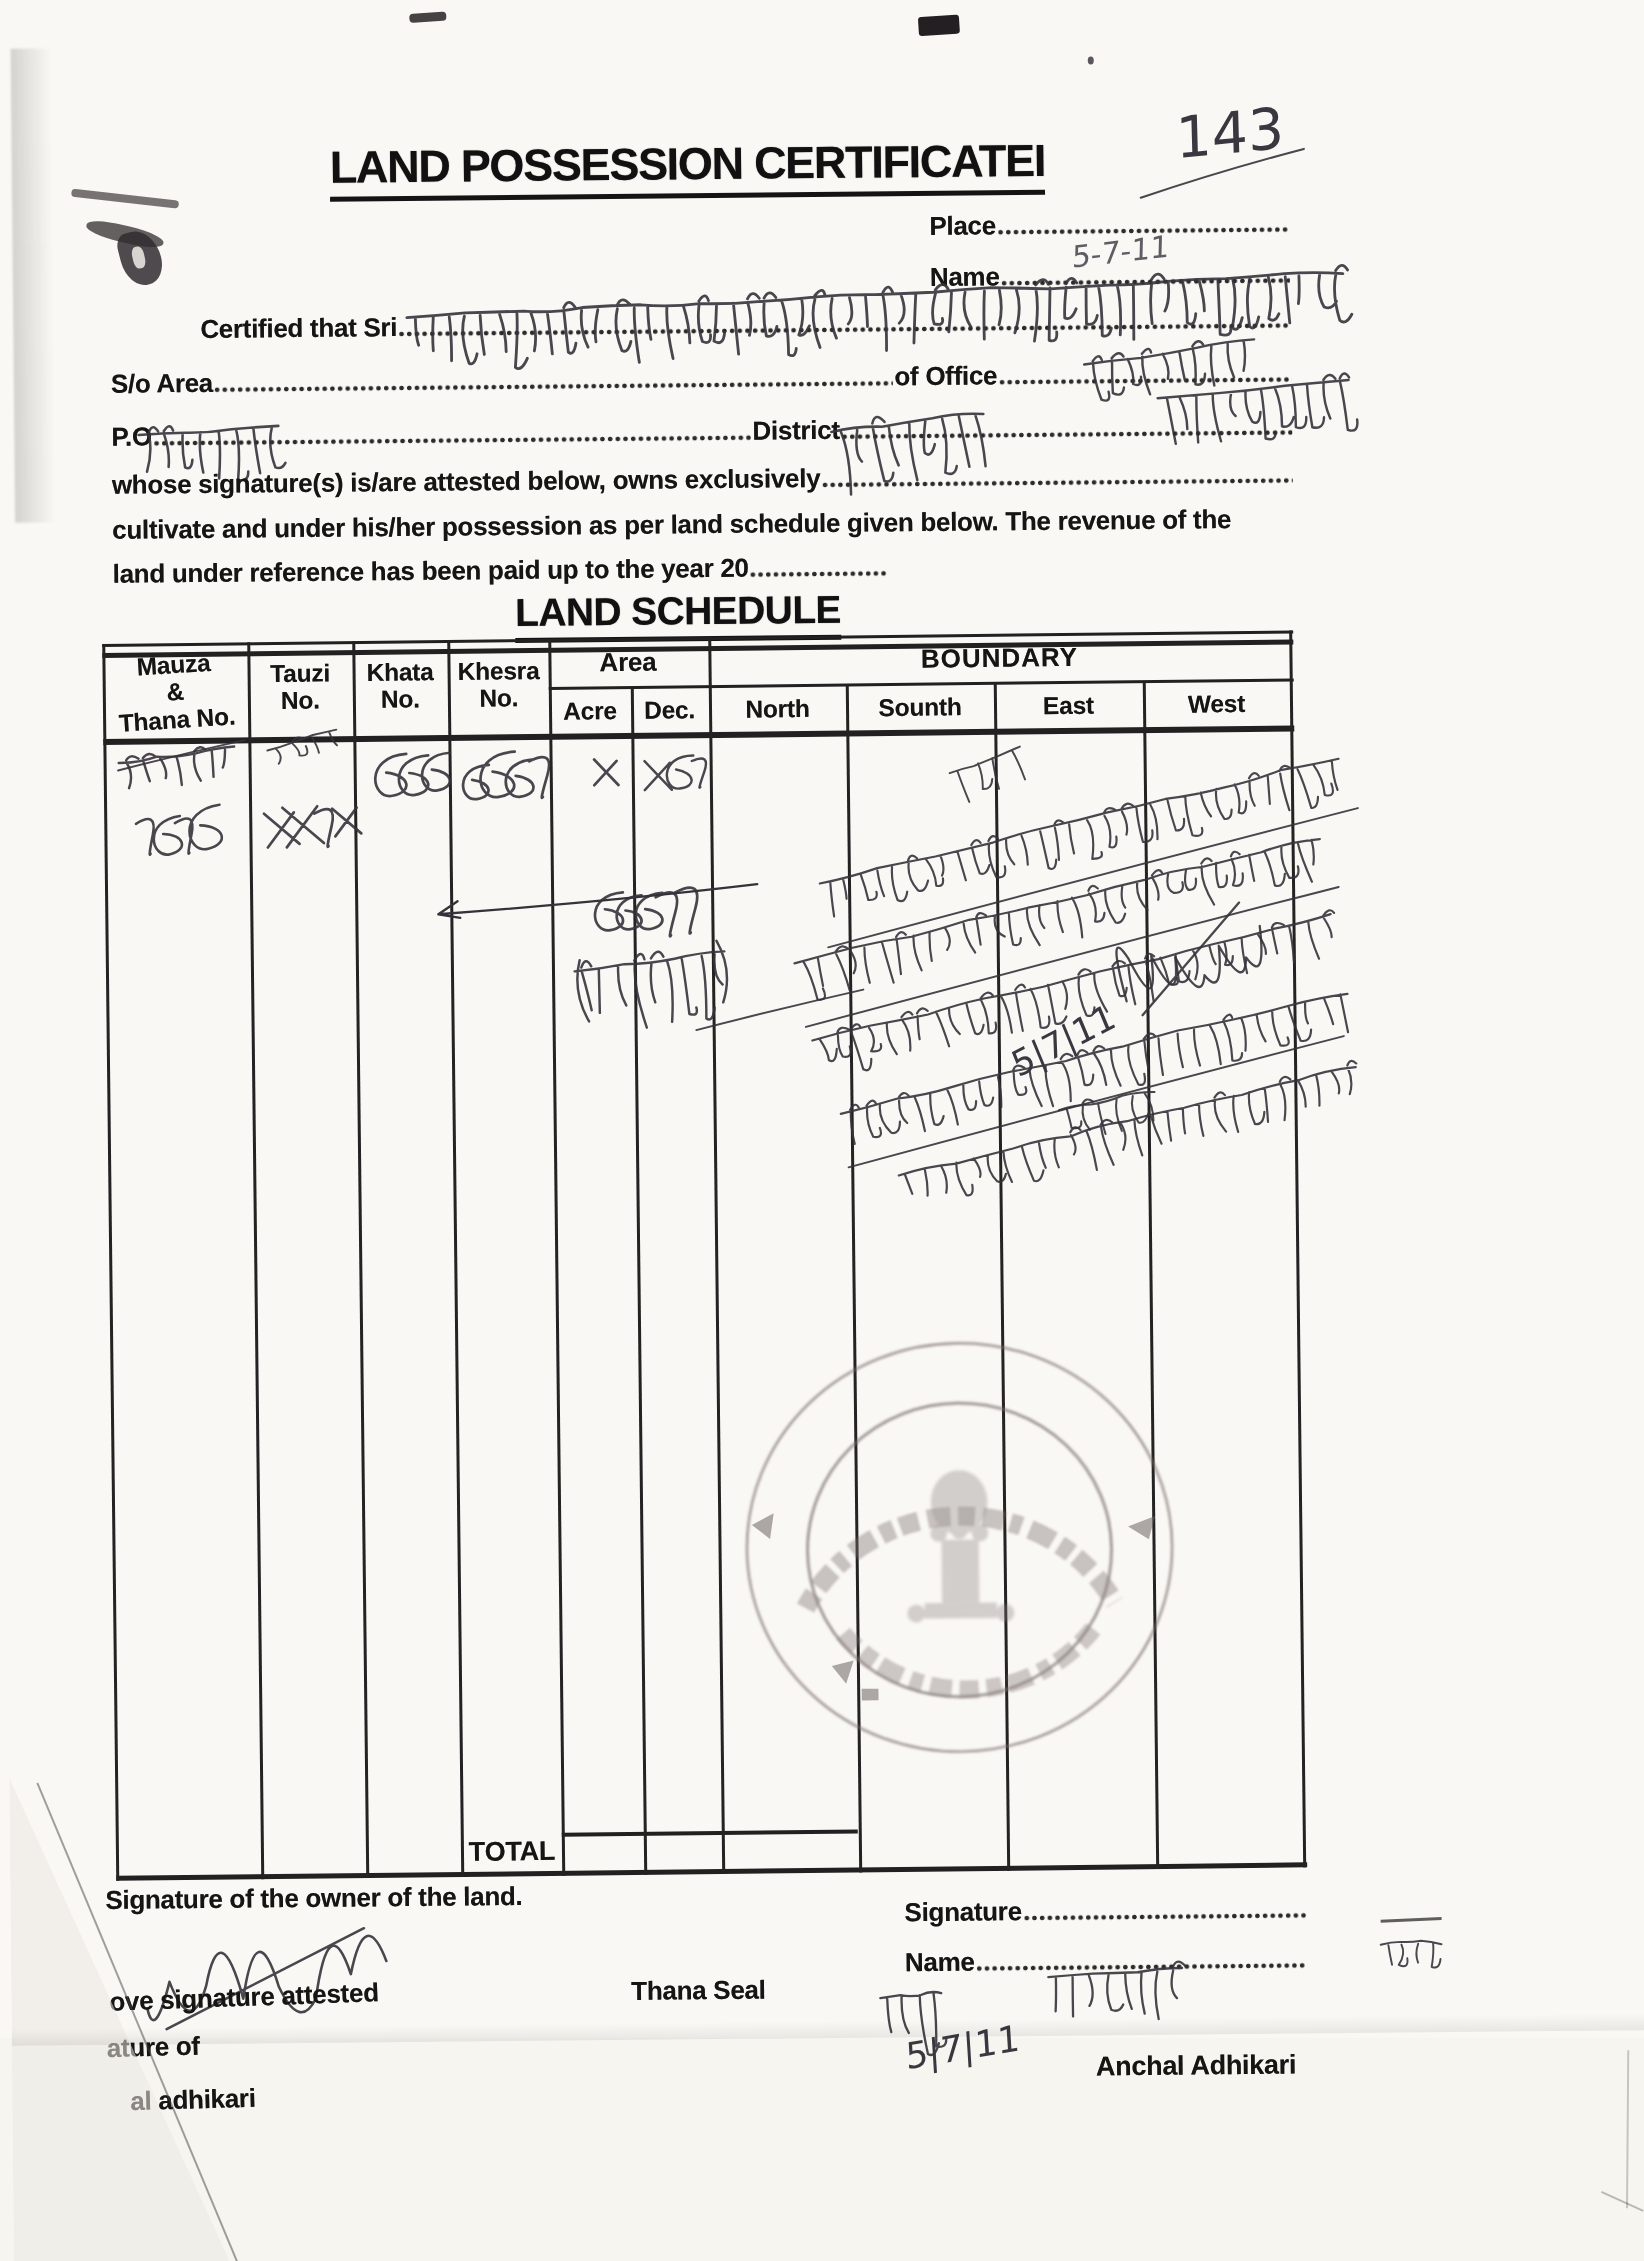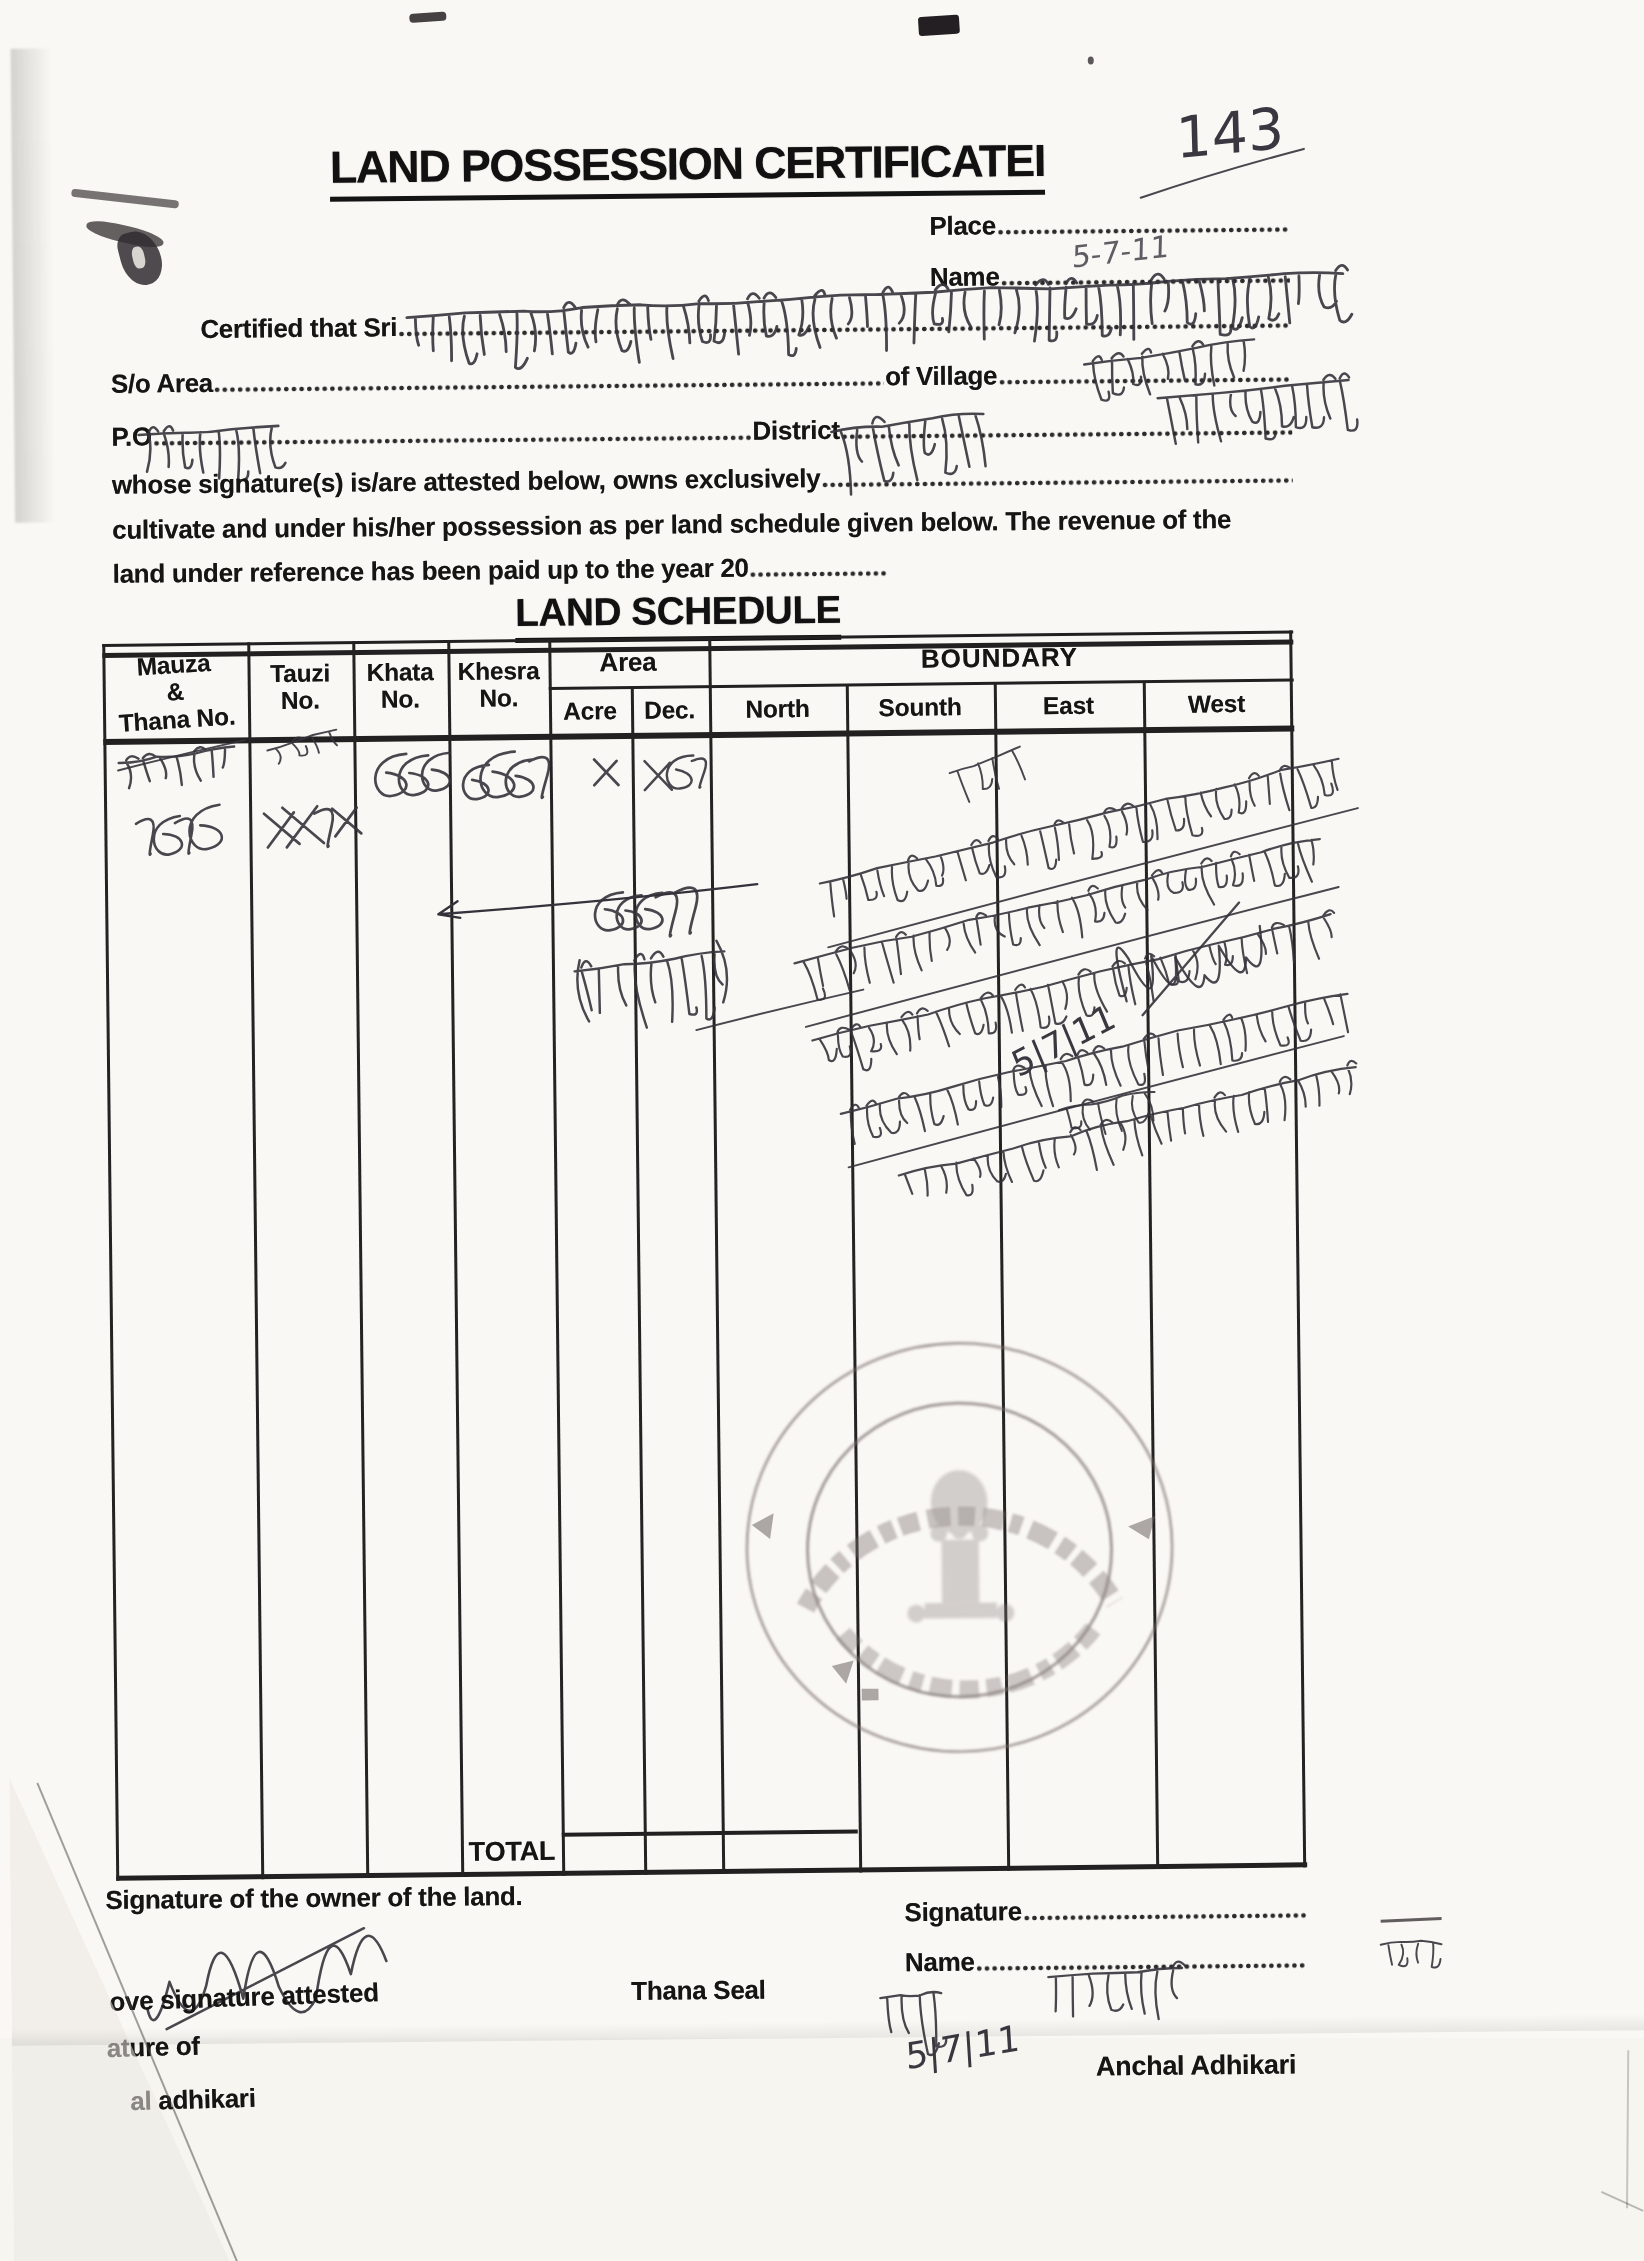--- a/index.html
+++ b/index.html
@@ -51,21 +51,21 @@
   </div>
   <div class="hw" style="left:412px;top:282px;width:937px;height:62px;transform:rotate(-2.2deg)">
         <svg width="937" height="62" viewBox="0 0 1455 96" style="overflow:visible">
           <path d="M0,21.1 Q45.5,20.2 90.9,18.1 Q136.4,18.7 181.9,19.8 Q227.3,25.3 272.8,18.5 Q318.3,17.5 363.8,18.6 Q409.2,24.8 454.7,21.1 Q500.2,24.5 545.6,22.3 Q591.1,22.4 636.6,19.5 Q682.0,17.4 727.5,20.4 Q773.0,20.9 818.4,20.9 Q863.9,18.4 909.4,18.0 Q954.8,20.9 1000.3,24.4 Q1045.8,23.4 1091.3,23.0 Q1136.7,25.2 1182.2,21.6 Q1227.7,19.5 1273.1,21.5 Q1318.6,20.5 1364.1,18.3 Q1409.5,17.3 1455.0,22.5 M13.1,23.0 Q12.3,52.8 16.2,64.7 M40.9,23.0 Q37.8,52.8 38.5,74.4 M65.8,23.0 Q68.2,52.8 66.1,91.3 M89.3,23.0 Q80.2,52.8 93.1,96.5 q8.1,5.2 13.1,-14.1 M113.8,23.0 Q113.5,52.8 117.4,84.0 M144.1,23.0 Q152.6,52.8 151.5,81.2 M171.0,23.0 Q171.1,52.8 164.6,106.3 q8.8,7.9 19.2,-13.1 M192.7,23.0 Q202.4,52.8 195.2,82.3 M218.1,23.0 Q221.1,52.8 222.9,88.0 M244.0,23.0 Q245.6,52.8 247.8,86.6 q8.1,7.3 12.5,-13.2 M244.0,17.3 q8.0,-15.4 17.5,0 M271.5,23.0 Q267.0,52.8 278.8,80.3 M296.7,23.0 Q289.1,52.8 291.5,72.7 M327.1,23.0 Q319.0,52.8 331.0,88.1 q9.3,5.8 14.7,-13.5 M327.1,17.3 q7.9,-15.4 19.8,0 M353.4,23.0 Q351.2,52.8 357.2,107.6 M374.3,23.0 Q373.7,52.8 377.0,73.1 M404.2,23.0 Q400.8,52.8 409.8,104.4 M429.6,23.0 Q437.6,52.8 437.0,81.4 M454.1,23.0 Q448.9,52.8 456.6,80.2 q13.8,6.6 13.0,-10.1 M454.1,17.3 q11.1,-15.4 14.9,0 M481.3,23.0 Q479.6,52.8 474.6,80.4 q14.2,9.5 17.2,-13.3 M507.5,23.0 Q509.2,52.8 511.8,102.4 M529.7,23.0 Q536.5,52.8 530.0,74.1 M529.7,17.3 q8.2,-15.4 18.3,0 M555.4,23.0 Q551.8,52.8 556.2,76.2 q11.8,4.5 17.1,-14.0 M555.4,17.3 q8.8,-15.4 18.4,0 M582.5,23.0 Q591.1,52.8 589.3,106.7 q10.0,6.9 12.4,-8.9 M613.9,23.0 Q617.2,52.8 606.7,77.0 q8.4,4.3 17.0,-13.1 M634.2,23.0 Q624.3,52.8 638.6,98.1 M634.2,17.3 q13.9,-15.4 15.8,0 M661.0,23.0 Q653.0,52.8 664.7,84.9 M688.0,23.0 Q694.8,52.8 684.2,63.7 M713.0,23.0 Q714.1,52.8 713.8,69.3 M740.2,23.0 Q744.5,52.8 741.5,107.8 M740.2,17.3 q9.3,-15.4 14.8,0 M768.2,23.0 Q777.7,52.8 763.3,66.3 M791.0,23.0 Q788.0,52.8 784.6,98.2 M821.7,23.0 Q812.3,52.8 817.5,70.2 q15.4,4.2 13.0,-7.9 M821.7,17.3 q13.2,-15.4 19.8,0 M846.5,23.0 Q844.3,52.8 839.5,83.4 M867.7,23.0 Q860.1,52.8 874.2,77.8 M897.7,23.0 Q894.9,52.8 894.0,97.4 M921.1,23.0 Q925.6,52.8 918.0,76.2 M947.4,23.0 Q955.9,52.8 941.9,89.9 M977.7,23.0 Q982.0,52.8 971.6,104.3 M977.7,17.3 q13.2,-15.4 19.8,0 M999.7,23.0 Q997.7,52.8 994.5,104.2 q13.3,5.0 12.3,-12.6 M1024.9,23.0 Q1020.2,52.8 1020.4,70.6 q10.2,5.4 18.3,-13.4 M1024.9,17.3 q8.9,-15.4 16.7,0 M1055.8,23.0 Q1054.3,52.8 1053.6,81.5 q13.1,4.5 17.4,-12.4 M1075.0,23.0 Q1079.4,52.8 1077.2,100.8 q10.6,4.4 14.7,-11.0 M1104.0,23.0 Q1109.9,52.8 1105.2,101.0 M1129.2,23.0 Q1128.4,52.8 1125.9,109.0 M1157.8,23.0 Q1152.7,52.8 1155.5,85.9 M1157.8,17.3 q10.5,-15.4 19.3,0 M1183.5,23.0 Q1184.8,52.8 1176.1,67.4 M1205.8,23.0 Q1211.6,52.8 1210.0,86.8 q10.9,9.7 13.9,-13.1 M1231.7,23.0 Q1238.3,52.8 1237.4,70.1 M1260.7,23.0 Q1260.8,52.8 1260.2,107.7 q17.9,5.9 17.0,-10.2 M1283.8,23.0 Q1290.0,52.8 1279.5,98.2 q8.9,9.7 16.2,-14.8 M1310.7,23.0 Q1301.3,52.8 1306.5,97.6 q8.5,9.1 14.7,-14.1 M1339.2,23.0 Q1345.7,52.8 1336.8,86.7 q9.1,8.2 16.0,-6.7 M1365.4,23.0 Q1366.9,52.8 1369.0,94.9 M1386.7,23.0 Q1386.4,52.8 1383.8,65.8 M1418.8,23.0 Q1412.6,52.8 1423.5,73.0 q12.0,5.6 19.6,-8.1 M1444.1,23.0 Q1436.4,52.8 1446.7,94.6 q8.8,9.2 19.2,-8.4 M1444.1,17.3 q10.4,-15.4 18.5,0" fill="none" stroke="#35323b" stroke-width="4.4" stroke-linecap="round" stroke-linejoin="round" opacity="0.9"></path>
         </svg>
       </div>
 
   <div class="fline" style="left:115px;top:363px;width:1182px">
     <span class="lbl">S/o Area</span>
         <span class="dots"></span>
-    <span class="lbl">of Village</span>
+    <span class="lbl">of Office</span>
         <span class="dots fix" style="width:293px"></span>
   </div>
   <div class="hw" style="left:1089px;top:344px;width:173px;height:50px;transform:rotate(-8deg)">
         <svg width="173" height="50" viewBox="0 0 268 78" style="overflow:visible">
           <path d="M0,17.2 Q44.7,17.2 89.3,20.1 Q134.0,19.8 178.7,17.4 Q223.3,13.6 268.0,17.7 M13.9,18.7 Q11.3,42.9 18.6,75.4 q14.6,8.3 12.7,-10.6 M13.9,14.0 q11.6,-12.5 14.3,0 M43.7,18.7 Q39.9,42.9 37.6,68.0 q14.3,9.6 18.5,-6.4 M43.7,14.0 q13.6,-12.5 18.9,0 M68.4,18.7 Q75.6,42.9 71.0,58.5 q12.4,8.1 13.8,-9.3 M91.5,18.7 Q86.6,42.9 94.8,78.4 M91.5,14.0 q13.5,-12.5 14.5,0 M123.6,18.7 Q132.3,42.9 125.8,58.6 M149.8,18.7 Q150.0,42.9 151.7,65.1 M171.2,18.7 Q173.5,42.9 167.0,73.4 q13.7,5.9 17.3,-14.2 M171.2,14.0 q11.3,-12.5 17.0,0 M200.4,18.7 Q194.0,42.9 195.9,79.8 M226.2,18.7 Q220.8,42.9 228.2,72.0 M251.5,18.7 Q251.9,42.9 244.5,63.6" fill="none" stroke="#35323b" stroke-width="3.8" stroke-linecap="round" stroke-linejoin="round" opacity="0.9"></path>
         </svg>
       </div>
   <div class="hw" style="left:1162px;top:381px;width:193px;height:55px;transform:rotate(-5deg)">
         <svg width="193" height="55" viewBox="0 0 300 86" style="overflow:visible">
           <path d="M0,18.9 Q50.0,19.5 100.0,20.2 Q150.0,21.1 200.0,18.7 Q250.0,19.1 300.0,19.4 M14.6,20.6 Q17.0,47.3 21.4,92.5 M34.2,20.6 Q43.8,47.3 41.6,71.4 M60.8,20.6 Q57.7,47.3 56.5,93.9 M86.5,20.6 Q83.4,47.3 92.2,95.4 M115.6,20.6 Q107.4,47.3 118.7,58.3 M138.1,20.6 Q133.7,47.3 143.6,69.2 q10.9,9.1 14.4,-13.5 M162.1,20.6 Q164.5,47.3 162.0,97.8 q15.6,6.5 16.4,-8.6 M184.1,20.6 Q192.6,47.3 189.4,81.3 q12.6,5.4 19.6,-12.5 M211.2,20.6 Q214.4,47.3 210.8,84.6 q16.4,8.0 17.7,-14.0 M234.6,20.6 Q233.5,47.3 236.5,87.4 q17.3,6.1 19.6,-13.8 M260.7,20.6 Q256.2,47.3 265.7,76.6 M260.7,15.5 q10.8,-13.8 18.9,0 M286.4,20.6 Q290.0,47.3 291.2,96.8 q17.1,7.5 16.1,-14.7 M286.4,15.5 q8.1,-13.8 14.7,0" fill="none" stroke="#35323b" stroke-width="3.8" stroke-linecap="round" stroke-linejoin="round" opacity="0.9"></path>

